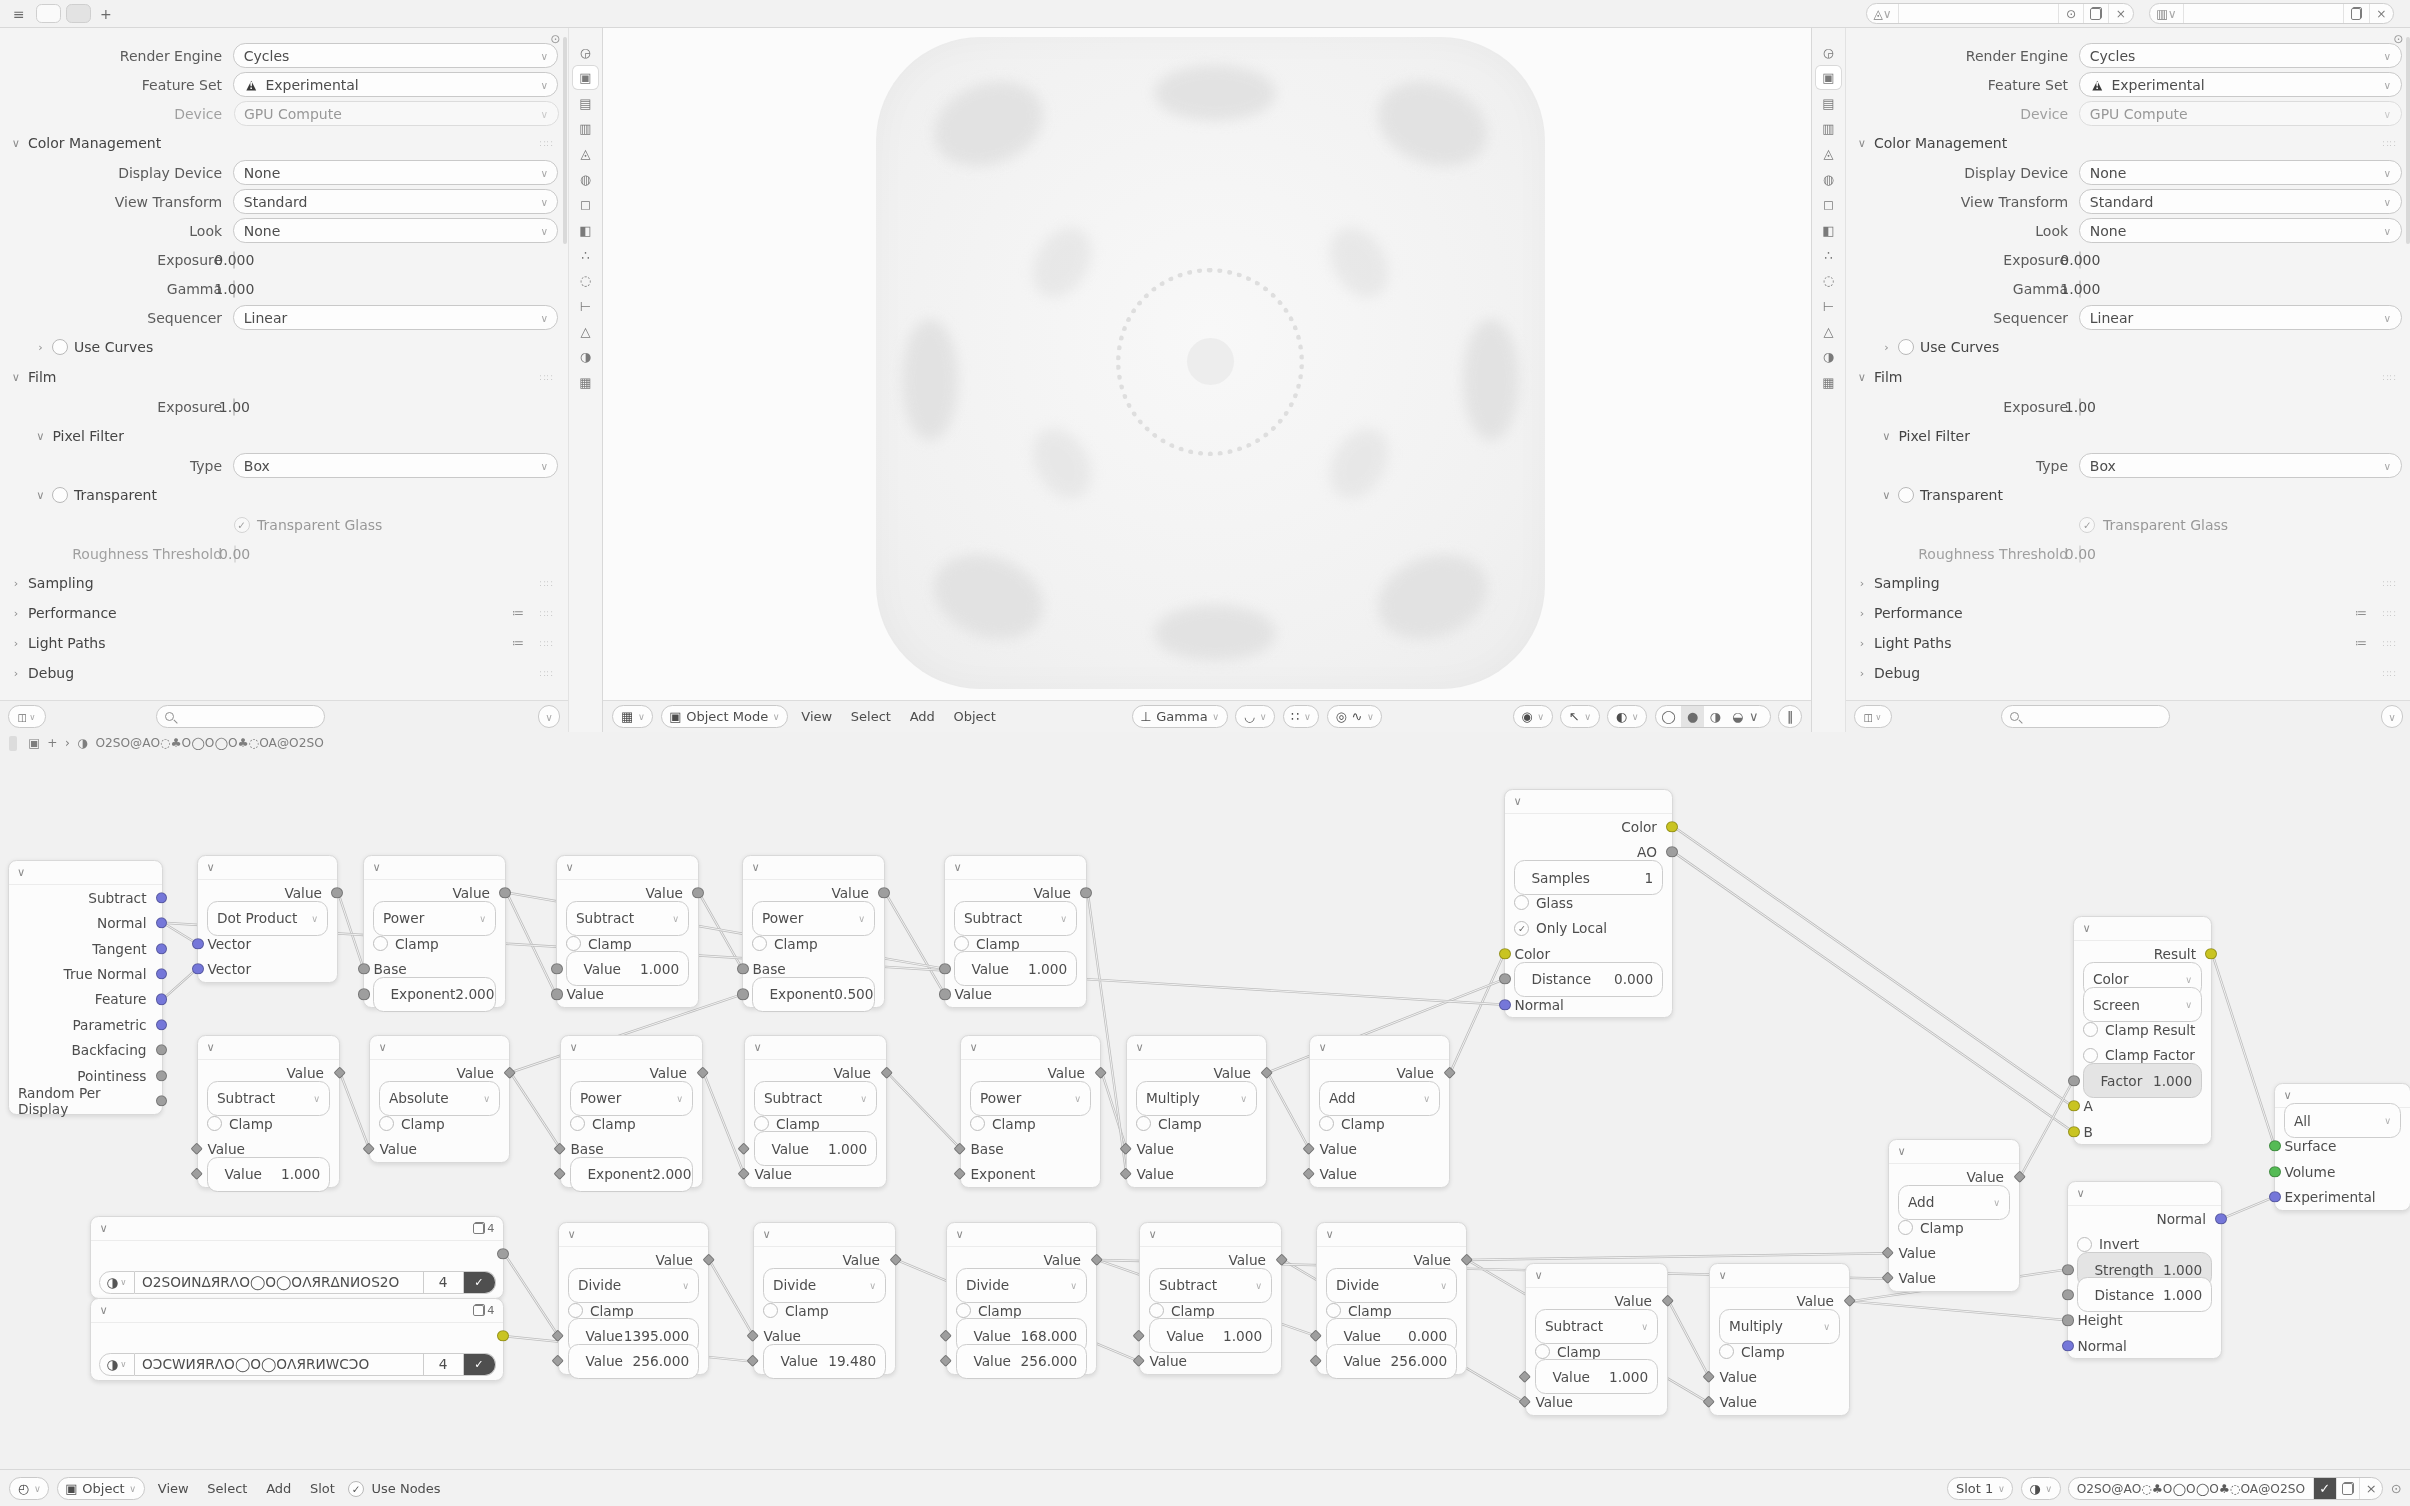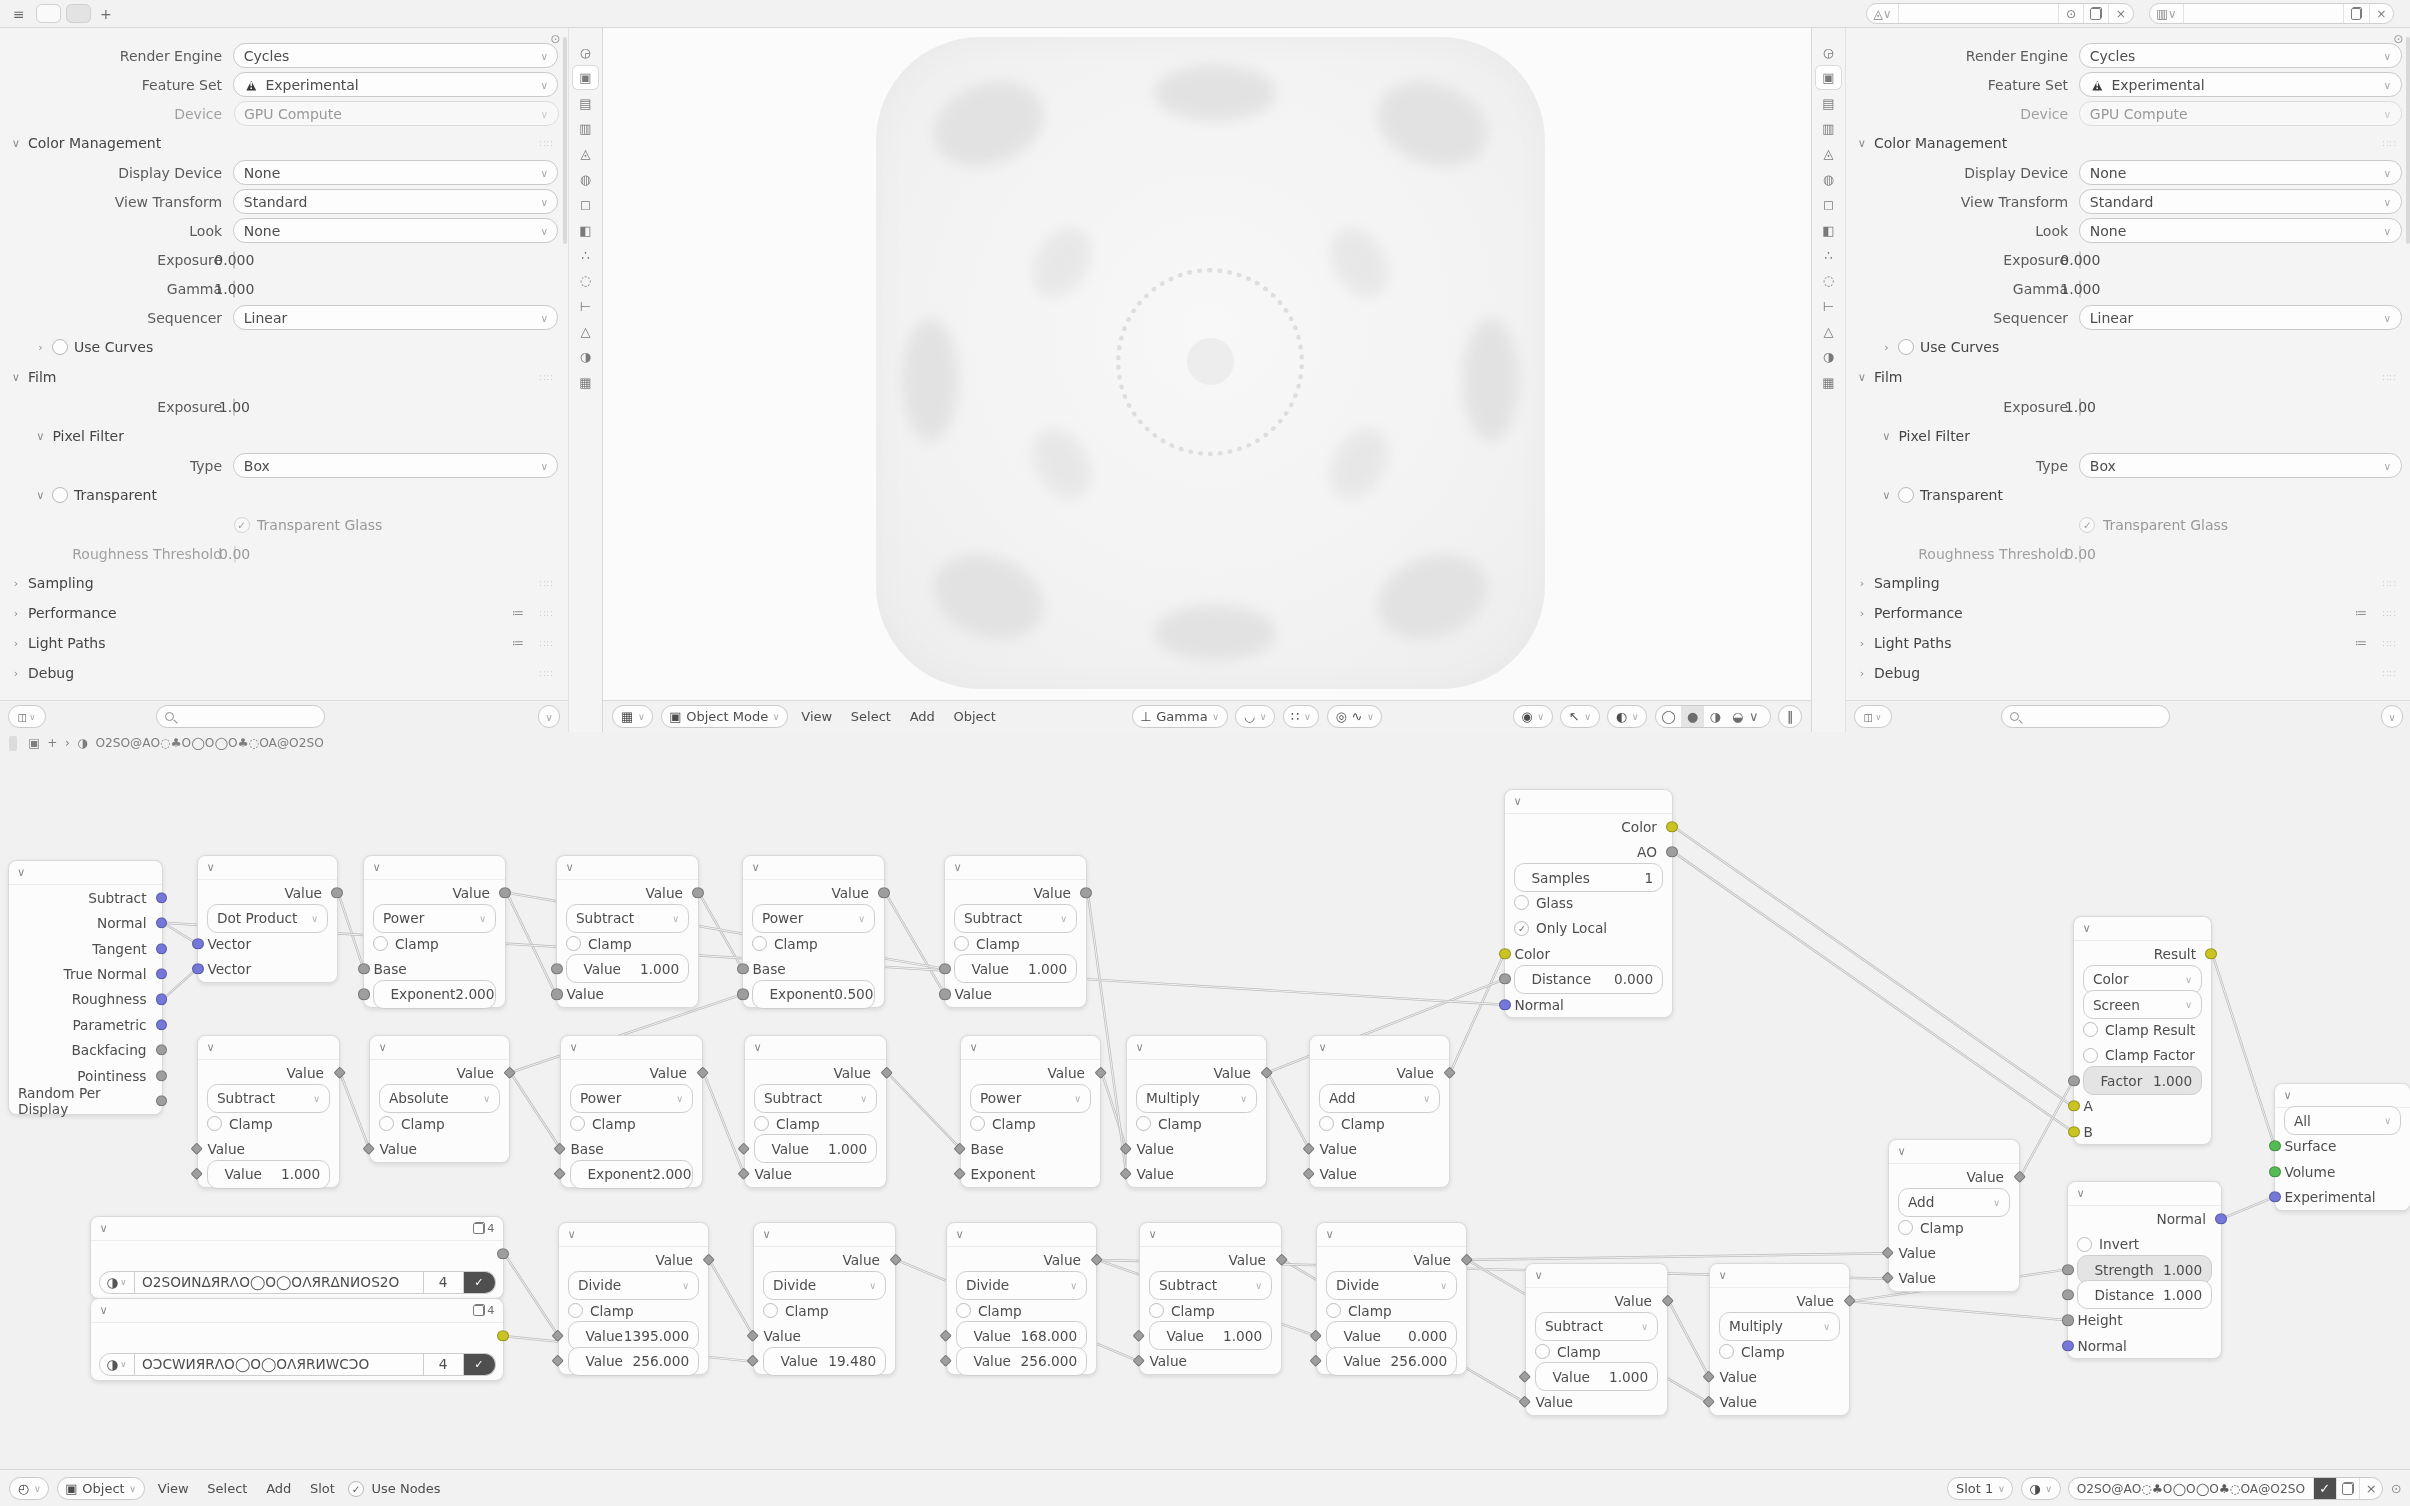--- a/index.html
+++ b/index.html
@@ -117,21 +117,21 @@
           box-shadow:0 1.9px 4.7px rgba(0,0,0,.10); font-size:13.7px; color:#4d4d4d; }
   .node .nhdr { height:24.5px; display:flex; align-items:center; padding:0 8.5px; color:#8a8a8a;
                 border-bottom:0.9px solid #ececec; font-size:11.3px; }
   .node .nhdr .badge { margin-left:auto; display:flex; align-items:center; gap:2.8px; color:#6f6f6f; font-size:11.3px; }
   .nrow { height:25.4px; display:flex; align-items:center; padding:0 9.4px; position:relative; }
   .nrow.r-out { justify-content:flex-end; }
   .sock { position:absolute; width:11.3px; height:11.3px; border:0.9px solid rgba(0,0,0,.25); top:50%;
           transform:translateY(-50%); border-radius:50%; }
   .sock.dmd { border-radius:1.9px; transform:translateY(-50%) rotate(45deg); width:9.4px; height:9.4px; }
   .sock.sl { left:-5.6px; } .sock.sr { right:-5.6px; }
-  .npill { flex:1; height:29px; border:0.9px solid #cdcdcd; border-radius:10.4px; background:#fdfdfd;
+  .npill { flex:1; height:35px; border:0.9px solid #cdcdcd; border-radius:10.4px; background:#fdfdfd;
            display:flex; align-items:center; padding:0 8.5px; overflow:hidden; }
   .npill.fill { background:#e4e4e4; }
   .npill .lab { flex:1; } .npill .v { text-align:right; }
   .npill .car { margin-left:auto; color:#b0b0b0; font-size:9.4px; }
   .npill.f .lab { flex:0 0 auto; margin-right:auto; padding-left:7.5px; }
   .ncb { width:15px; height:15px; border:0.9px solid #bdbdbd; border-radius:50%; background:#fdfdfd;
          margin-right:6.6px; flex:0 0 auto; display:inline-flex; align-items:center; justify-content:center;
          font-size:9.4px; color:#666; }
   .ncb.on::after { content:"✓"; }
   .dbrow { height:32px; display:flex; align-items:center; padding:0 7.5px; gap:0; }
@@ -678,21 +678,21 @@
             </div>
             <div class="nrow r-out">
               <span style="padding-right: 5.6px;">Tangent</span>
               <span class="sock sr" style="background: rgb(117, 119, 217);"></span>
             </div>
             <div class="nrow r-out">
               <span style="padding-right: 5.6px;">True Normal</span>
               <span class="sock sr" style="background: rgb(117, 119, 217);"></span>
             </div>
             <div class="nrow r-out">
-              <span style="padding-right: 5.6px;">Roughness</span>
+              <span style="padding-right: 5.6px;">Feature</span>
               <span class="sock sr" style="background: rgb(117, 119, 217);"></span>
             </div>
             <div class="nrow r-out">
               <span style="padding-right: 5.6px;">Parametric</span>
               <span class="sock sr" style="background: rgb(117, 119, 217);"></span>
             </div>
             <div class="nrow r-out">
               <span style="padding-right: 5.6px;">Backfacing</span>
               <span class="sock sr" style="background: rgb(158, 158, 158);"></span>
             </div>

